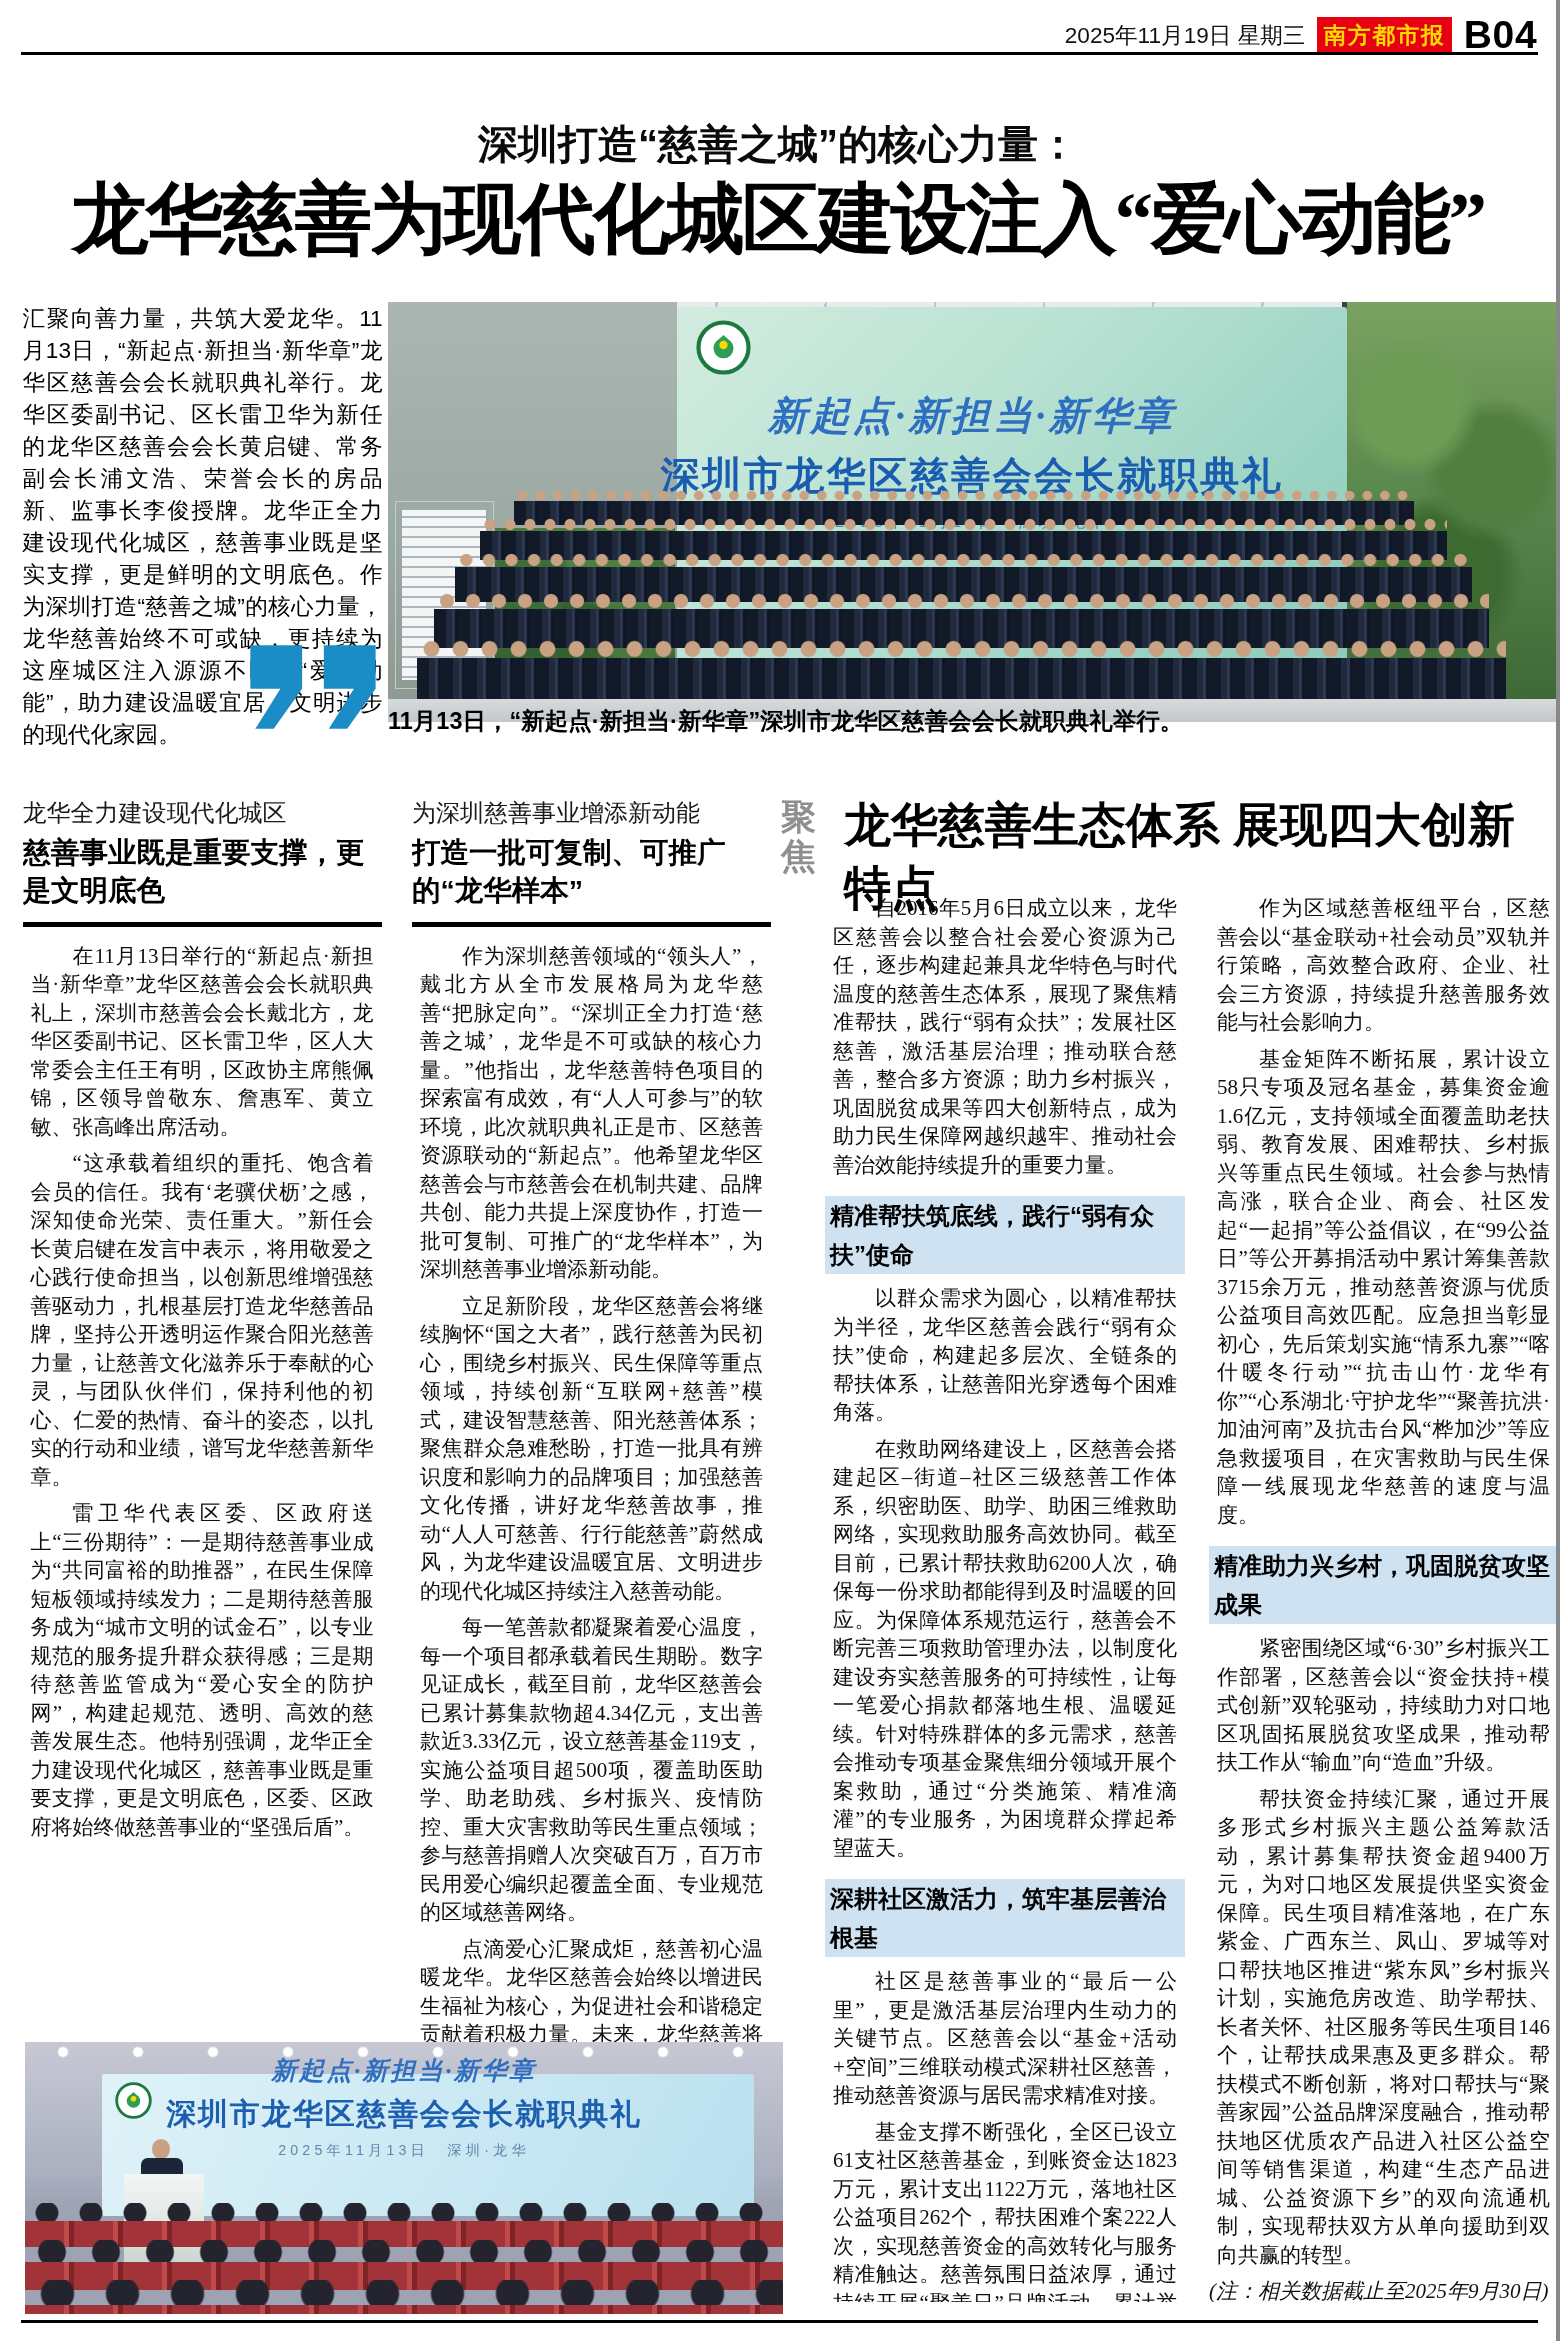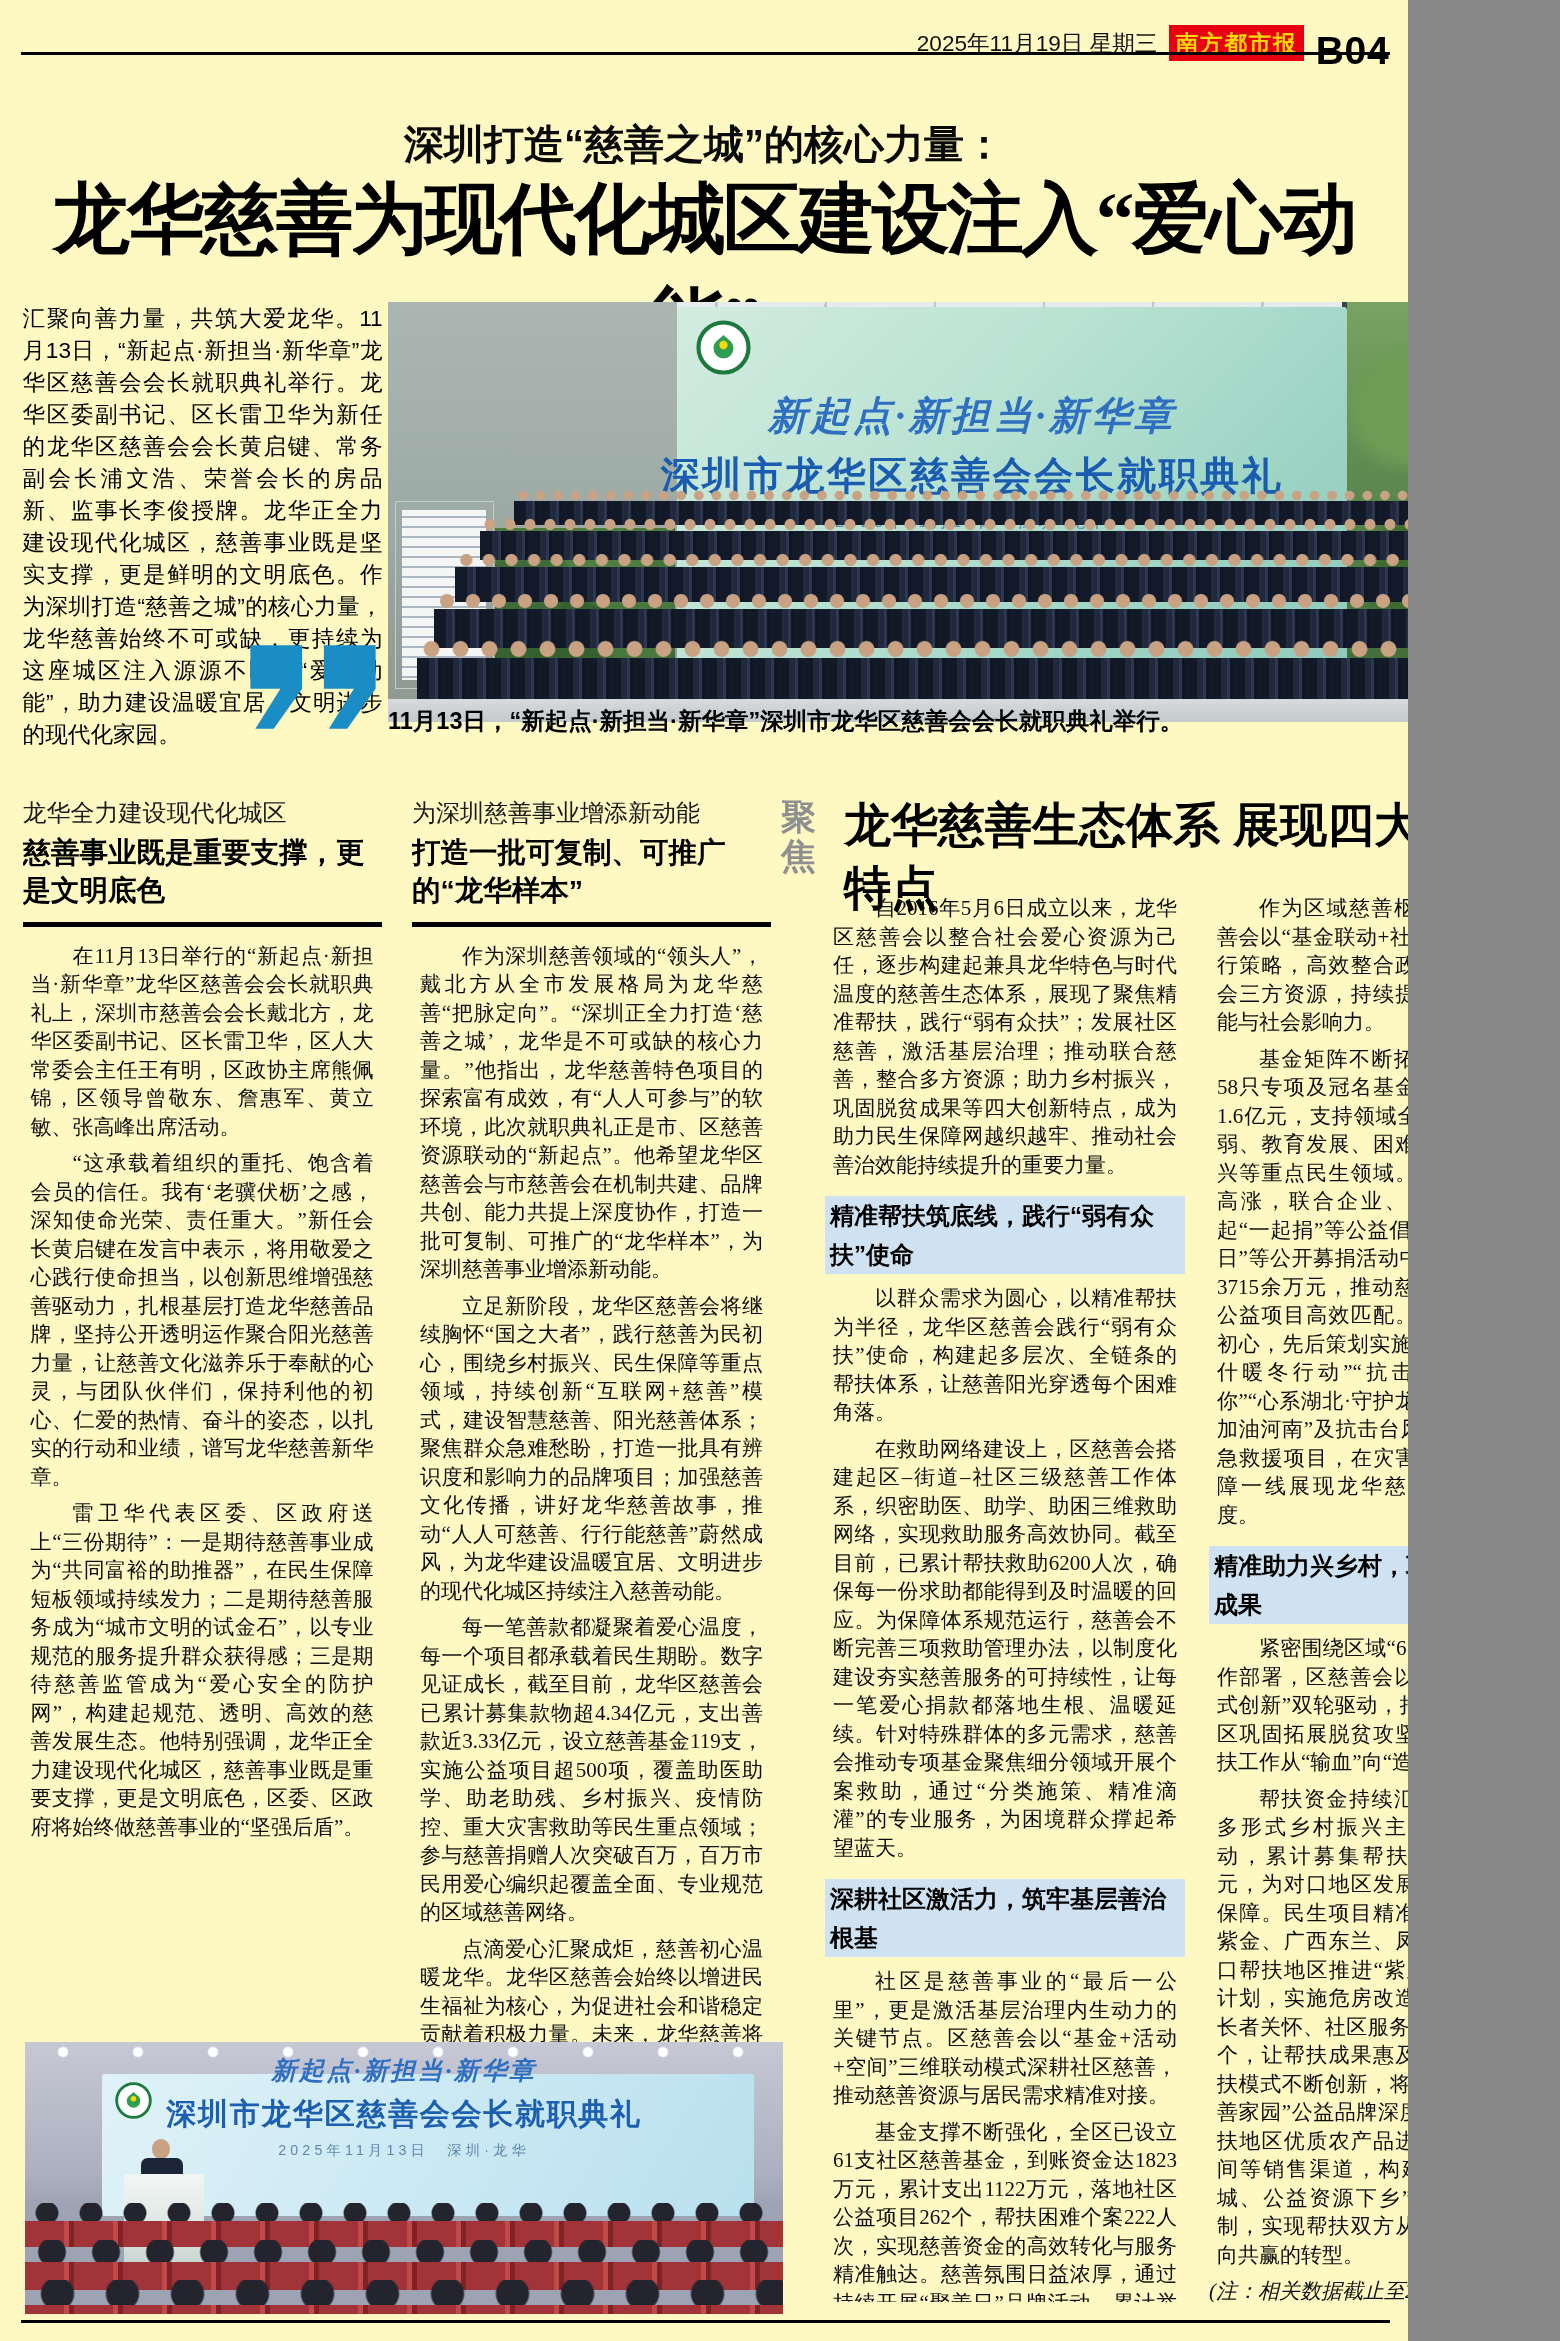--- a/index.html
+++ b/index.html
@@ -1,25 +1,25 @@
 <!DOCTYPE html>
 <html style="--brand_red: #e60012; --brand_yellow: #ffd900; --quote_blue: #1b8dc6; --subhead_bg: #cfe2f1;font-size:13.4px"><head>
 <meta charset="utf-8">
 <style>
   html,body{margin:0;padding:0;background:#888;}
-  .page{position:relative;width:1408px;height:2342px;background:#fef9c3;
+  .page{position:relative;width:1556px;height:2342px;background:#ffffff;
         font-family:"Liberation Serif",serif;color:#0d0d0d;overflow:hidden;}
 
   
   .masthead{position:absolute;top:13.4px;right:18.4px;display:flex;align-items:center;gap:11.7px;
             font-family:"Liberation Sans",sans-serif;}
   .mast-date{font-size:22.6px;color:#111;}
   .mast-brand{background:var(--brand_red,#e60012);color:var(--brand_yellow,#ffd900);
               font-weight:bold;font-size:22.6px;padding:2.5px 6.7px;letter-spacing:1.7px;}
-  .mast-page{font-size:39px;font-weight:bold;color:#000;letter-spacing:0.8px;margin-top:16px;}
+  .mast-page{font-size:39px;font-weight:bold;color:#000;letter-spacing:0.8px;}
   .rule{position:absolute;left:21px;right:18.4px;background:#000;}
   .rule.top{top:52px;height:2.5px;}
   .rule.bottom{top:2320px;height:2.5px;}
 
   
   .head-kicker{position:absolute;top:117px;left:0;width:100%;text-align:center;
                font-family:"Liberation Sans",sans-serif;font-size:40px;font-weight:600;color:#0a0a0a;}
   .head-title{position:absolute;top:168px;left:0;width:100%;text-align:center;
               font-family:"Liberation Serif",serif;font-weight:900;font-size:77px;
               letter-spacing:-2.5px;color:#000;}

